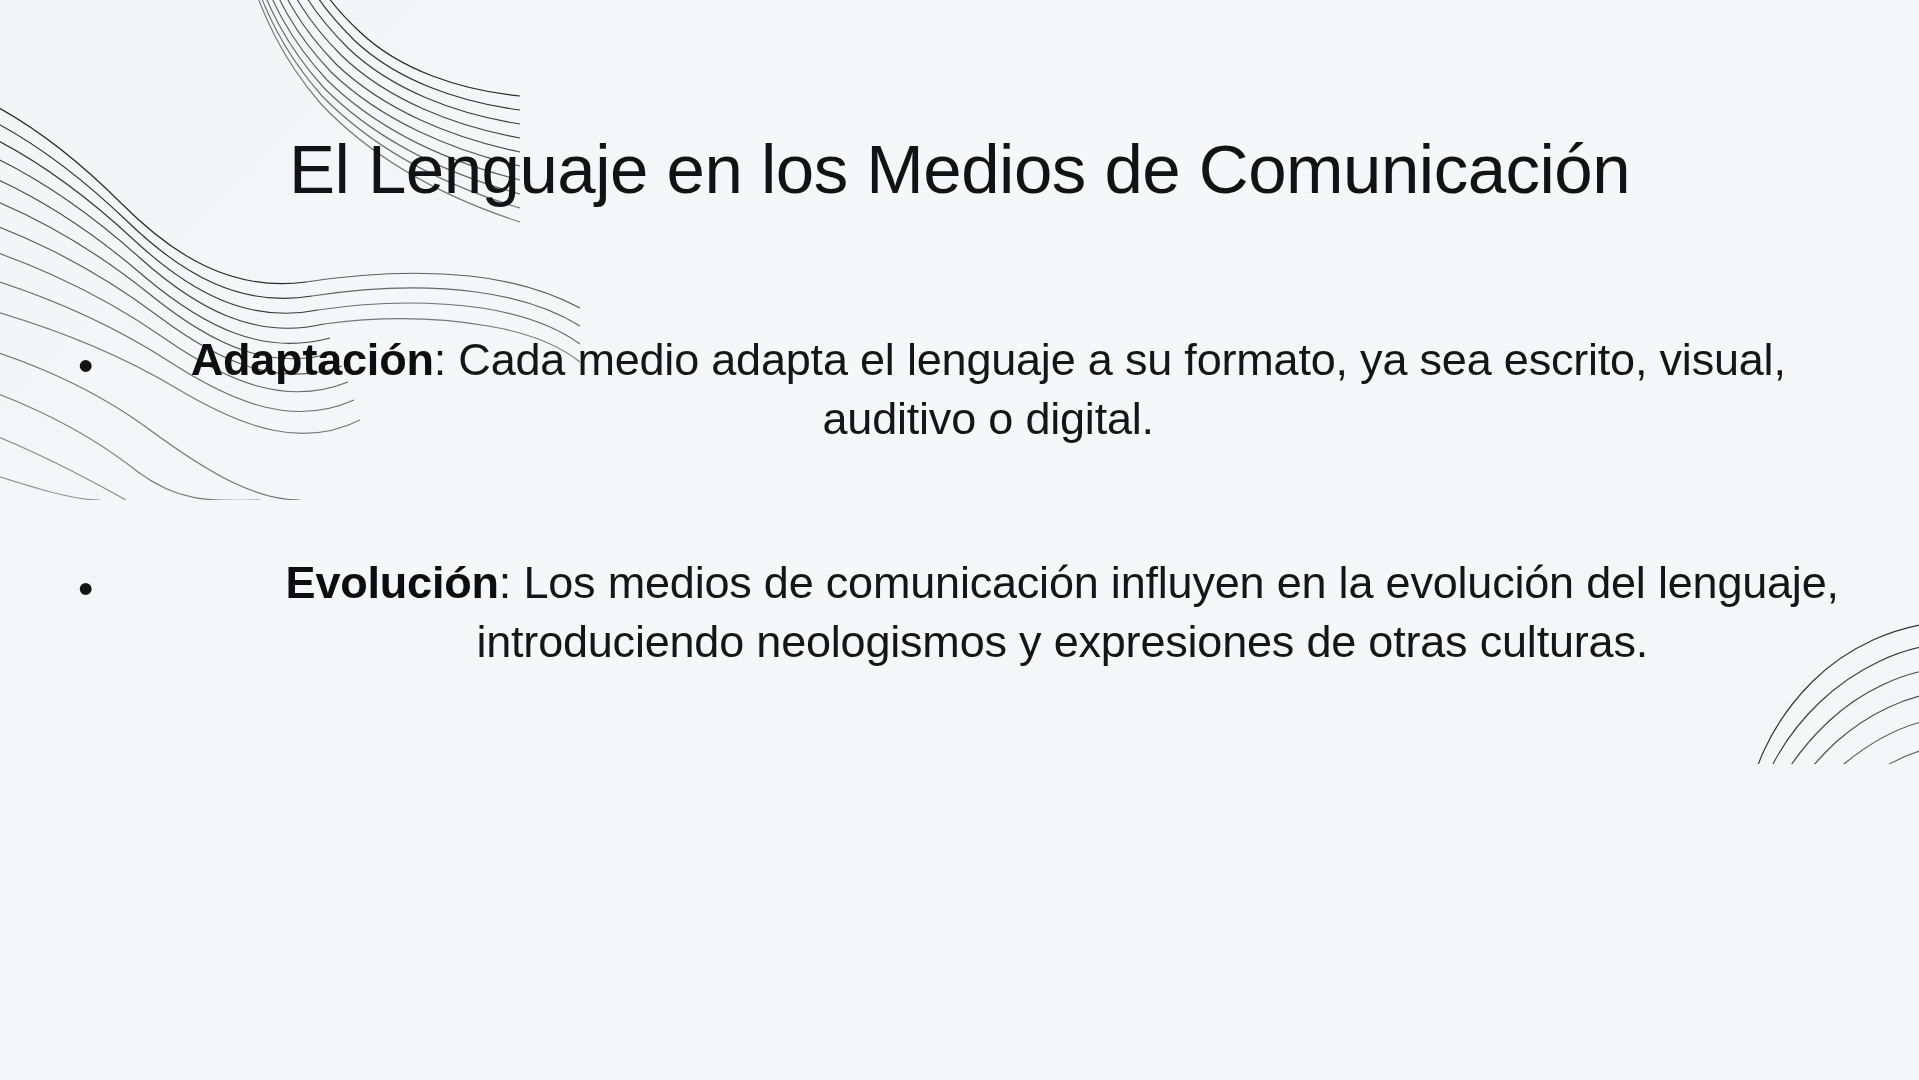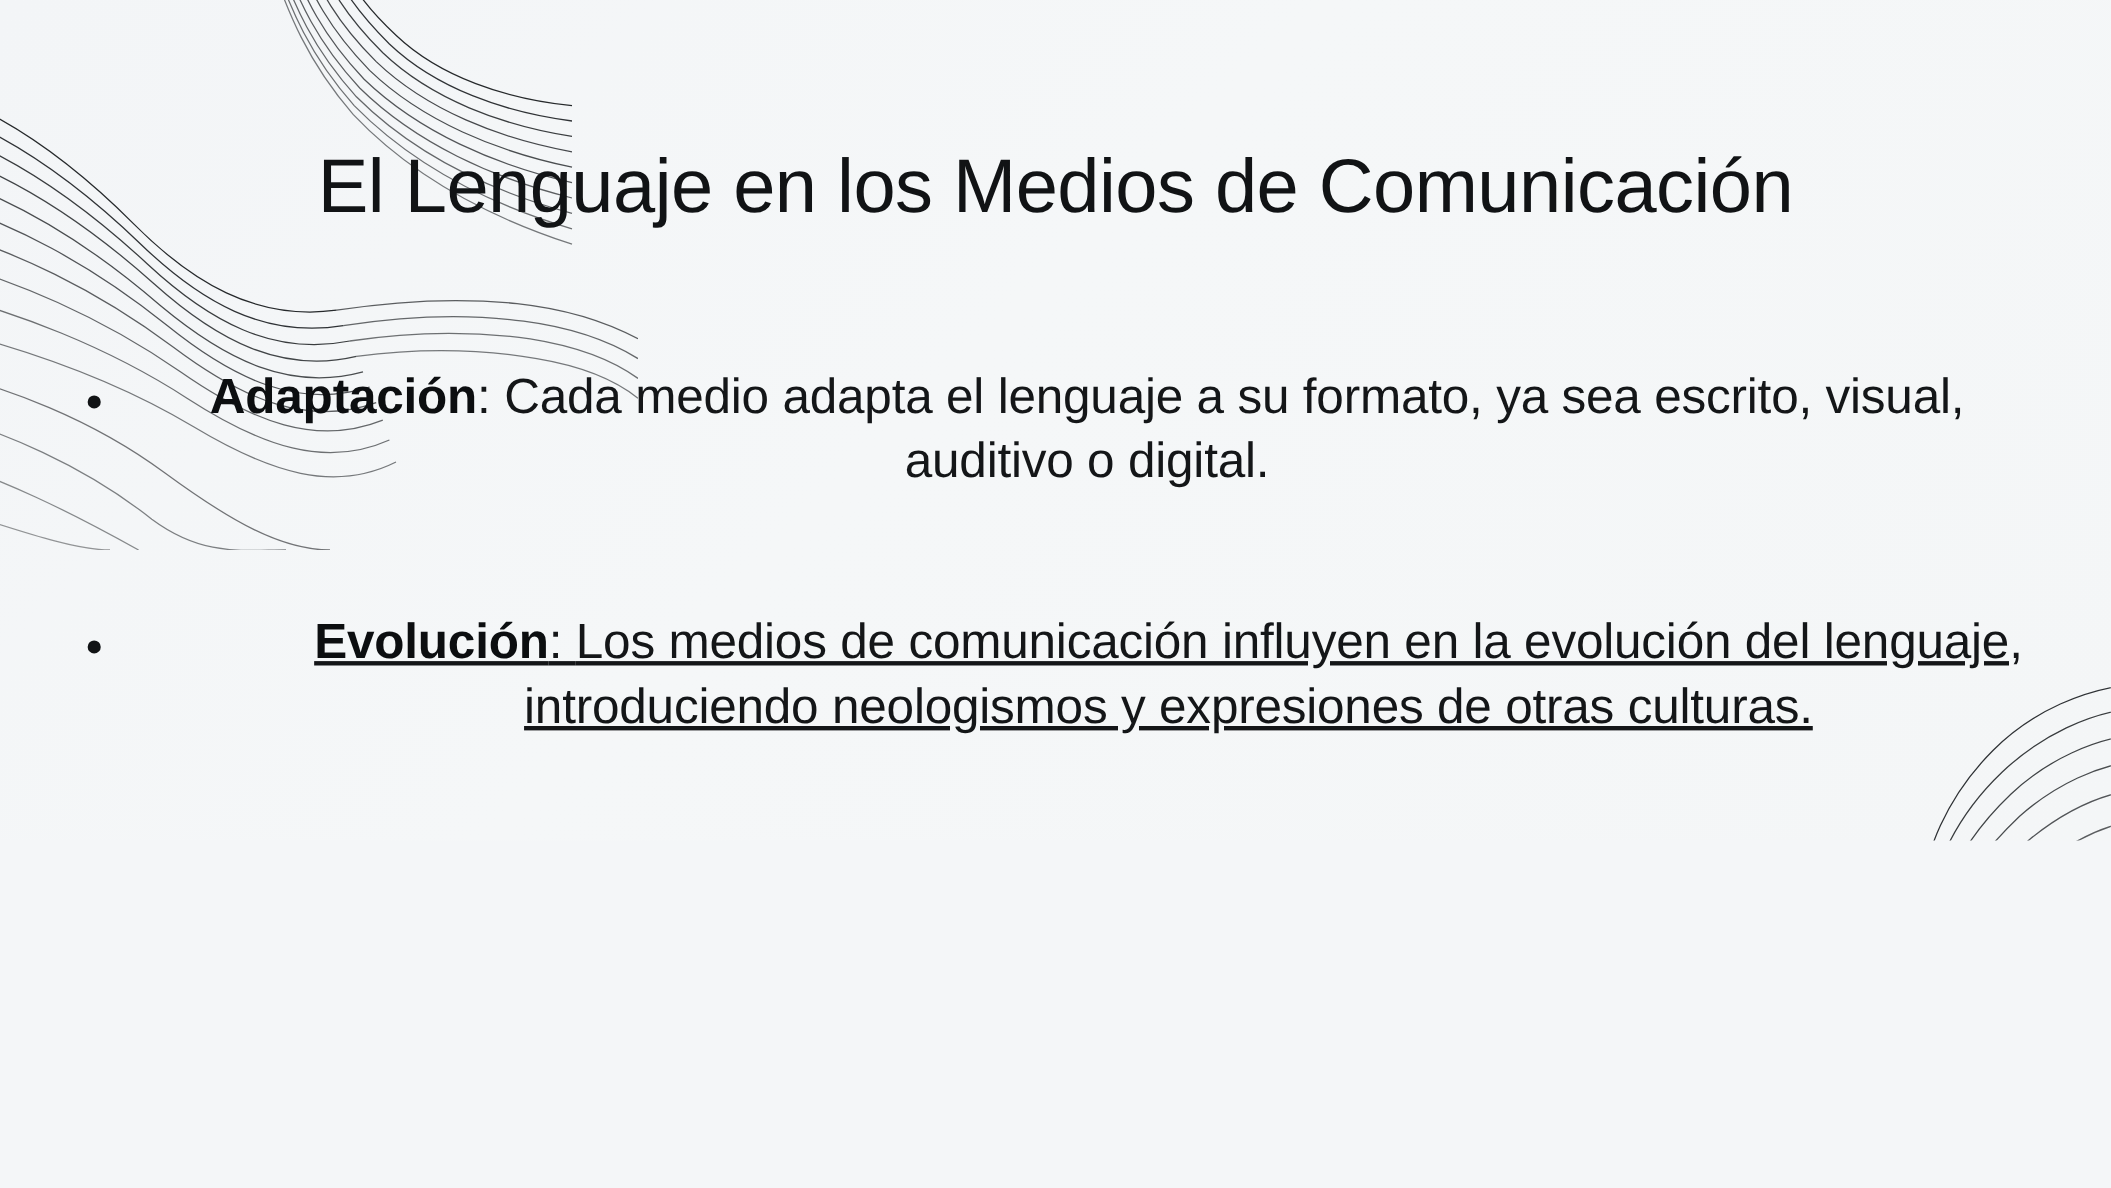--- a/index.html
+++ b/index.html
@@ -85,21 +85,20 @@
     color: #141618;
     text-align: center;
     letter-spacing: -0.2px;
   }
   #bullet-1 .bullet-body {
     padding-left: 22px;
     padding-right: 58px;
   }
   #bullet-2 .bullet-body {
     padding-left: 112px;
-    text-decoration: underline;
   }
   .lead {
     font-weight: 700;
     color: #0c0e10;
   }
   .deco svg { display: block; }
 </style>
 </head>
 <body>
 

